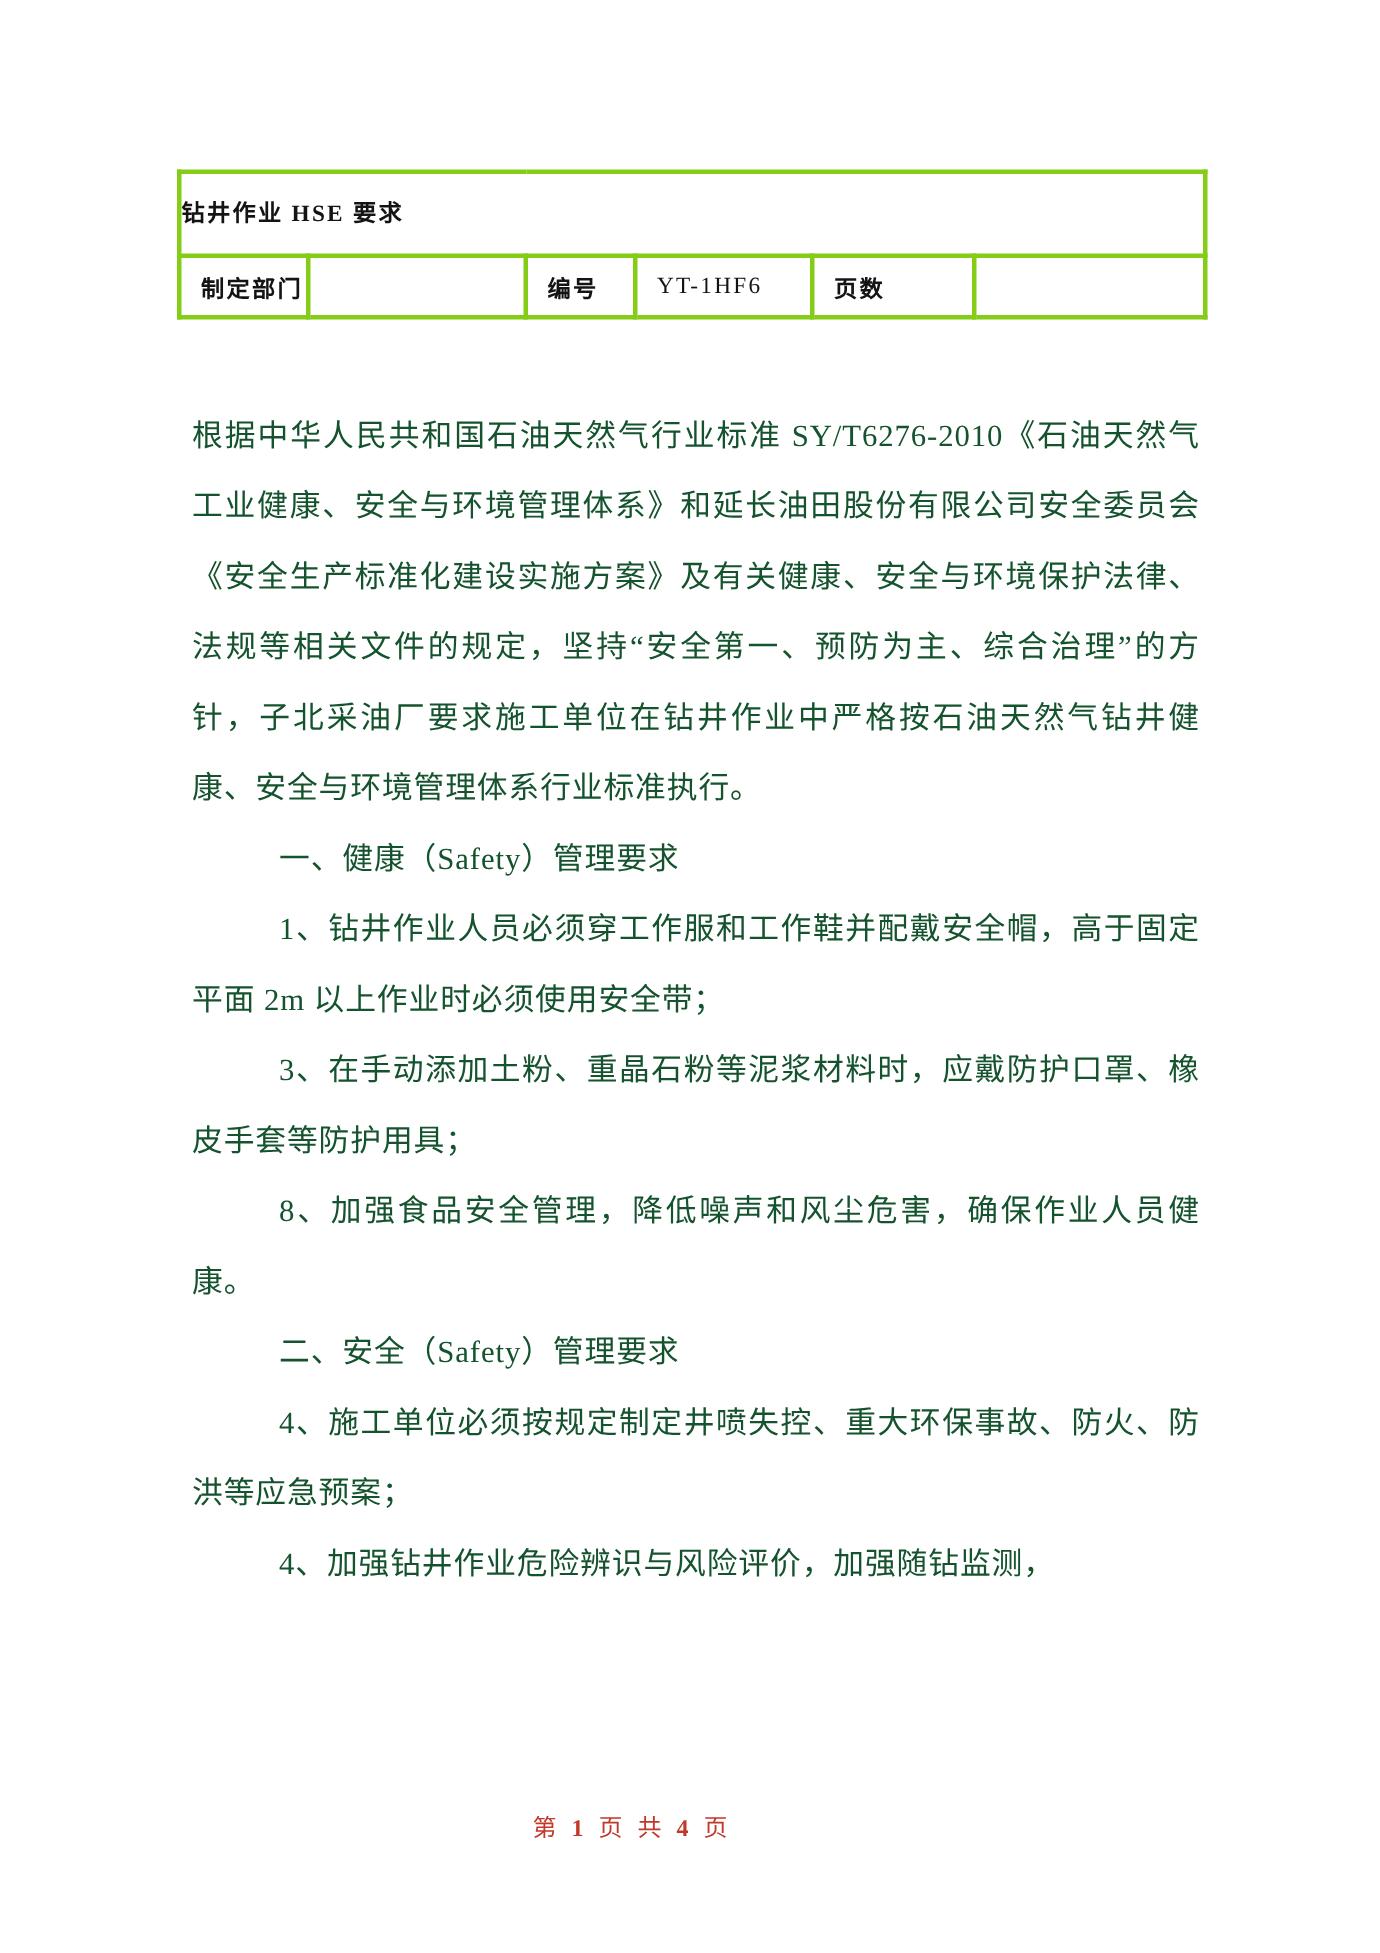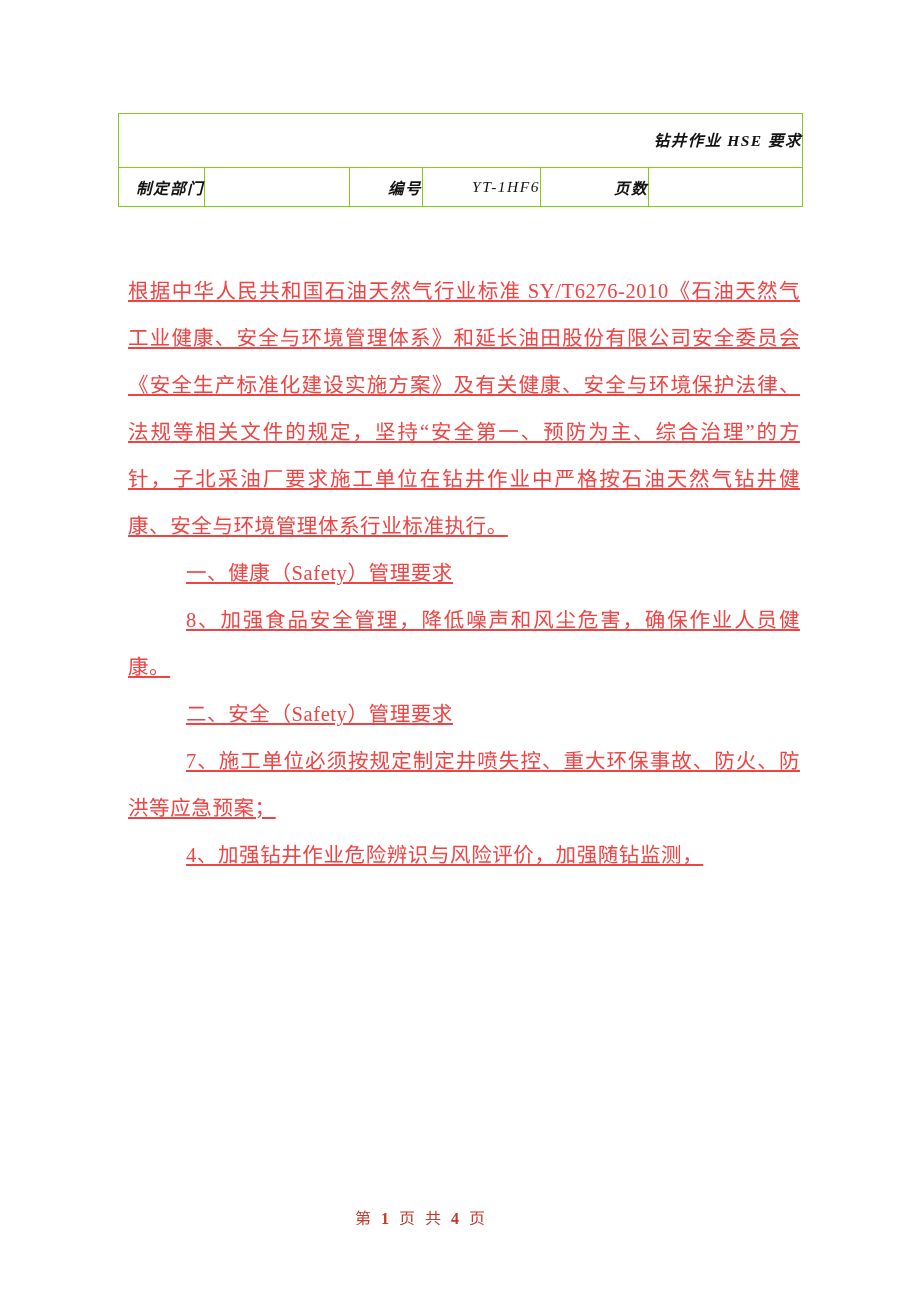--- a/index.html
+++ b/index.html
@@ -28,28 +28,27 @@
     top: 113px;
     width: 684px;
   }
   table.doc-header {
     border-collapse: collapse;
     width: 684px;
     table-layout: fixed;
     font-family: "Liberation Serif", "DejaVu Serif", serif;
   }
   table.doc-header td {
-    border: 1px solid #84cc16;
+    border: 3px solid #84cc16;
     padding: 0;
     vertical-align: middle;
-    text-align: right;
+    text-align: left;
     font-size: 15.5px;
     letter-spacing: 1.5px;
     color: #141414;
-    font-style: italic;
   }
   td.title-cell {
     height: 53px;
     font-size: 26px;
     font-weight: 700;
     letter-spacing: 3px;
     line-height: 1.1;
   }
   tr.meta-row td { height: 38px; padding-left: 13px; }
   .lbl {
@@ -80,24 +79,23 @@
   
   .body-text {
     position: absolute;
     left: 128px;
     top: 268px;
     width: 672px;
     font-family: "Liberation Serif", "DejaVu Serif", serif;
     font-size: 20.5px;
     line-height: 47px;
     letter-spacing: 0.6px;
-    color: #ef4444;
+    color: #14532d;
     text-align: justify;
     text-justify: inter-character;
-    text-decoration: underline;
   }
   .para {
     margin: 0;
     text-indent: 0;
     white-space: normal;
   }
   .para.indent2 { text-indent: 58px; }
 
   
   .page-footer {
@@ -140,23 +138,25 @@
           <td class="lbl">页数</td>
           <td class="val"></td>
         </tr>
       </tbody>
     </table>
   </div>
 
   <div class="body-text" id="body-text">
       <div class="para ">根据中华人民共和国石油天然气行业标准 SY/T6276-2010《石油天然气工业健康、安全与环境管理体系》和延长油田股份有限公司安全委员会《安全生产标准化建设实施方案》及有关健康、安全与环境保护法律、法规等相关文件的规定，坚持“安全第一、预防为主、综合治理”的方针，子北采油厂要求施工单位在钻井作业中严格按石油天然气钻井健康、安全与环境管理体系行业标准执行。</div>
       <div class="para indent2">一、健康（Safety）管理要求</div>
+      <div class="para indent2">1、钻井作业人员必须穿工作服和工作鞋并配戴安全帽，高于固定平面 2m 以上作业时必须使用安全带；</div>
+      <div class="para indent2">3、在手动添加土粉、重晶石粉等泥浆材料时，应戴防护口罩、橡皮手套等防护用具；</div>
       <div class="para indent2">8、加强食品安全管理，降低噪声和风尘危害，确保作业人员健康。</div>
       <div class="para indent2">二、安全（Safety）管理要求</div>
-      <div class="para indent2">7、施工单位必须按规定制定井喷失控、重大环保事故、防火、防洪等应急预案；</div>
+      <div class="para indent2">4、施工单位必须按规定制定井喷失控、重大环保事故、防火、防洪等应急预案；</div>
       <div class="para indent2">4、加强钻井作业危险辨识与风险评价，加强随钻监测，</div>
     </div>
 
   <div class="page-footer" style="color: rgb(192, 57, 43);">
     <span>第</span>
     <span class="num">1</span>
     <span>页 共</span>
     <span class="num">4</span>
     <span>页</span>
   </div>

